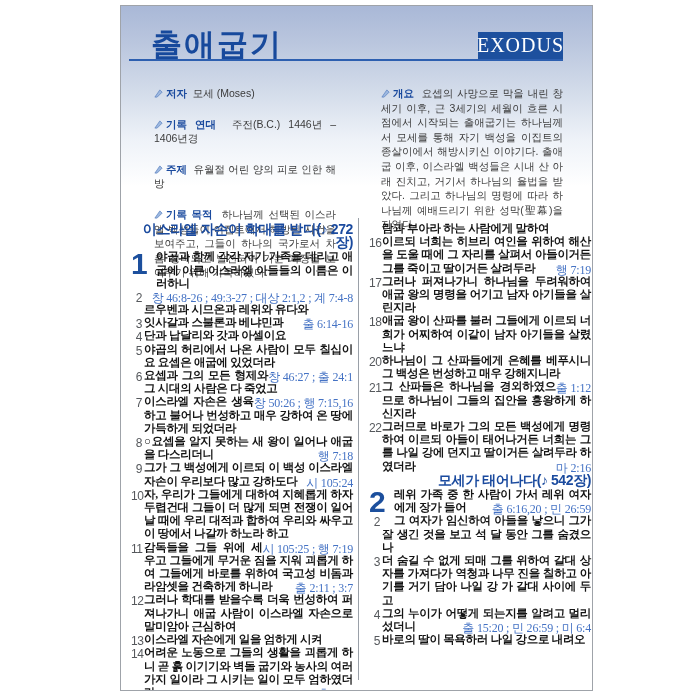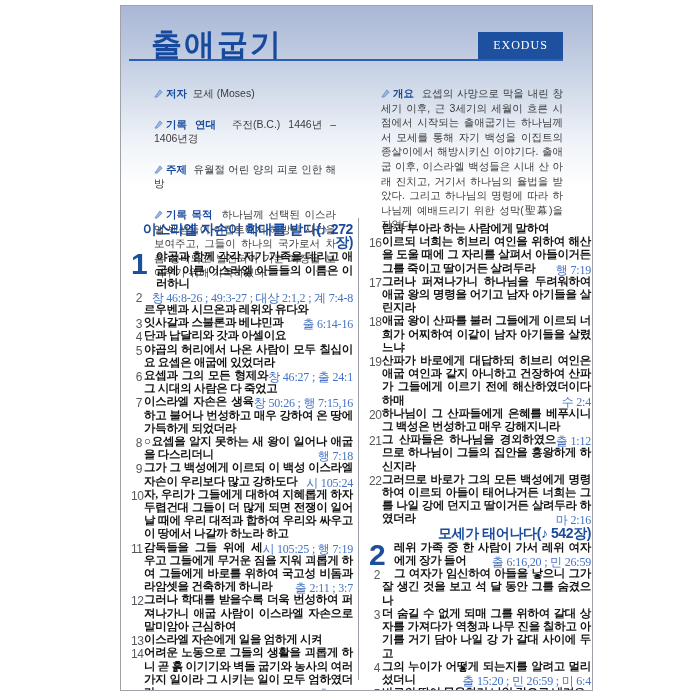--- a/index.html
+++ b/index.html
@@ -11,21 +11,21 @@
           background:#fff; border:1px solid #9fa3a9; overflow:hidden; }
 
   
   .page-header { position:absolute; left:0; top:0; right:0; height:205px;
     background:linear-gradient(180deg,#a9b8d7 0%,#bac6de 18%,#d3dcea 42%,#eef2f8 65%,#ffffff 88%); }
   .book-title { position:absolute; left:30px; top:18px; font-size:31px; font-weight:bold;
     color:#17499c; letter-spacing:2px; font-family:"Liberation Sans",sans-serif; }
   .title-rule { position:absolute; left:8px; top:53px; width:434px; height:2px; background:#2d5fb0; }
   .en-badge { position:absolute; left:357px; top:26px; width:85px; height:27px; background:#1d509e;
     color:#fff; display:flex; align-items:center; justify-content:center;
-    font-family:"Liberation Serif",serif; font-size:12px; letter-spacing:1px; }
+    font-family:"Liberation Serif",serif; font-size:20px; letter-spacing:1px; }
 
   .intro { position:absolute; left:17px; top:64px; right:13px;
     display:grid; grid-template-columns:1fr 1fr; column-gap:13px;
     font-size:10.5px; line-height:14.6px; color:#3b3b3b; text-align:justify; }
   .intro p { margin:16px; }
   .intro b { color:#1a4a9e; }
   .pen-icon { display:inline-block; vertical-align:-1px; margin-right:3px; }
 
   
   .body-cols { position:absolute; left:0; top:210px; right:0; bottom:4px; display:flex; }
@@ -101,21 +101,20 @@
           <div class="v"><span class="vn">13</span><span class="vtext">이스라엘 자손에게 일을 엄하게 시켜</span></div>
           <div class="v"><span class="vn">14</span><span class="vtext">어려운 노동으로 그들의 생활을 괴롭게 하니 곧 흙 이기기와 벽돌 굽기와 농사의 여러 가지 일이라 그 시키는 일이 모두 엄하였더라</span><span class="ref">출 2:23</span></div>
           <div class="v"><span class="vn">15</span><span class="vtext">○애굽 왕이 히브리 산파 십브라라 하는 사</span></div>
         </div>
       <div class="divider"></div>
       <div class="col col-right" id="col-right">
           <div class="v"><span class="vtext">람과 부아라 하는 사람에게 말하여</span></div>
           <div class="v"><span class="vn">16</span><span class="vtext">이르되 너희는 히브리 여인을 위하여 해산을 도울 때에 그 자리를 살펴서 아들이거든 그를 죽이고 딸이거든 살려두라</span><span class="ref">행 7:19</span></div>
           <div class="v"><span class="vn">17</span><span class="vtext">그러나 퍼져나가니 하나님을 두려워하여 애굽 왕의 명령을 어기고 남자 아기들을 살린지라</span></div>
           <div class="v"><span class="vn">18</span><span class="vtext">애굽 왕이 산파를 불러 그들에게 이르되 너희가 어찌하여 이같이 남자 아기들을 살렸느냐</span></div>
-          <div class="v"><span class="vn">19</span><span class="vtext">산파가 바로에게 대답하되 히브리 여인은 애굽 여인과 같지 아니하고 건장하여 산파가 그들에게 이르기 전에 해산하였더이다 하매</span><span class="ref">수 2:4</span></div>
           <div class="v"><span class="vn">20</span><span class="vtext">하나님이 그 산파들에게 은혜를 베푸시니 그 백성은 번성하고 매우 강해지니라</span><span class="ref">출 1:12</span></div>
           <div class="v"><span class="vn">21</span><span class="vtext">그 산파들은 하나님을 경외하였으므로 하나님이 그들의 집안을 흥왕하게 하신지라</span></div>
           <div class="v"><span class="vn">22</span><span class="vtext">그러므로 바로가 그의 모든 백성에게 명령하여 이르되 아들이 태어나거든 너희는 그를 나일 강에 던지고 딸이거든 살려두라 하였더라</span><span class="ref">마 2:16</span></div>
           <div class="heading">모세가 태어나다(♪ 542장)</div>
           <div class="v ch"><span class="chn">2</span><span class="vtext">레위 가족 중 한 사람이 가서 레위 여자에게 장가 들어</span><span class="ref">출 6:16,20 ; 민 26:59</span></div>
           <div class="v"><span class="vn">2</span><span class="vtext">그 여자가 임신하여 아들을 낳으니 그가 잘 생긴 것을 보고 석 달 동안 그를 숨겼으나</span></div>
           <div class="v"><span class="vn">3</span><span class="vtext">더 숨길 수 없게 되매 그를 위하여 갈대 상자를 가져다가 역청과 나무 진을 칠하고 아기를 거기 담아 나일 강 가 갈대 사이에 두고</span></div>
           <div class="v"><span class="vn">4</span><span class="vtext">그의 누이가 어떻게 되는지를 알려고 멀리 섰더니</span><span class="ref">출 15:20 ; 민 26:59 ; 미 6:4</span></div>
           <div class="v"><span class="vn">5</span><span class="vtext">바로의 딸이 목욕하러 나일 강으로 내려오</span></div>
         </div>

